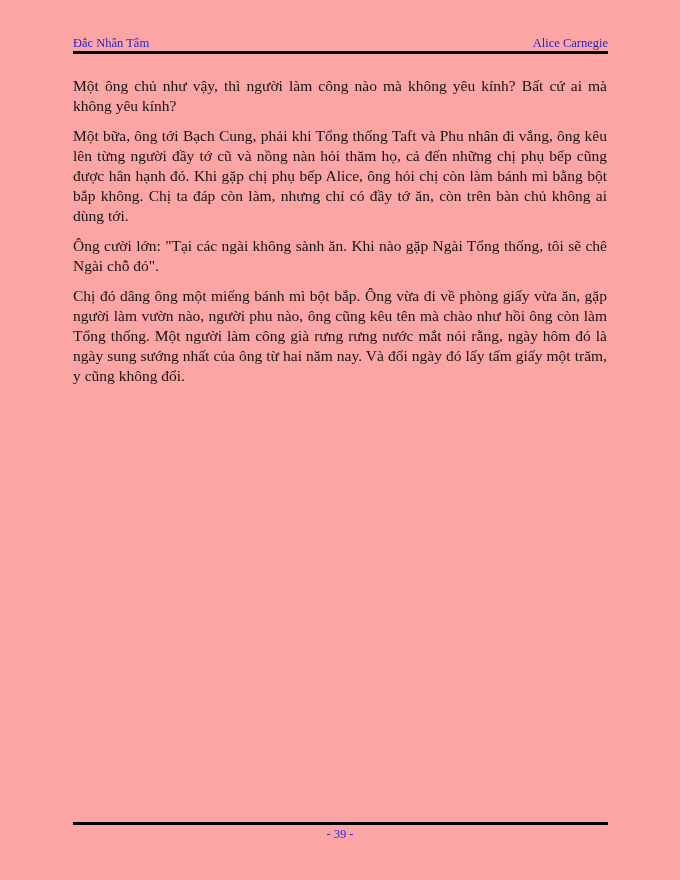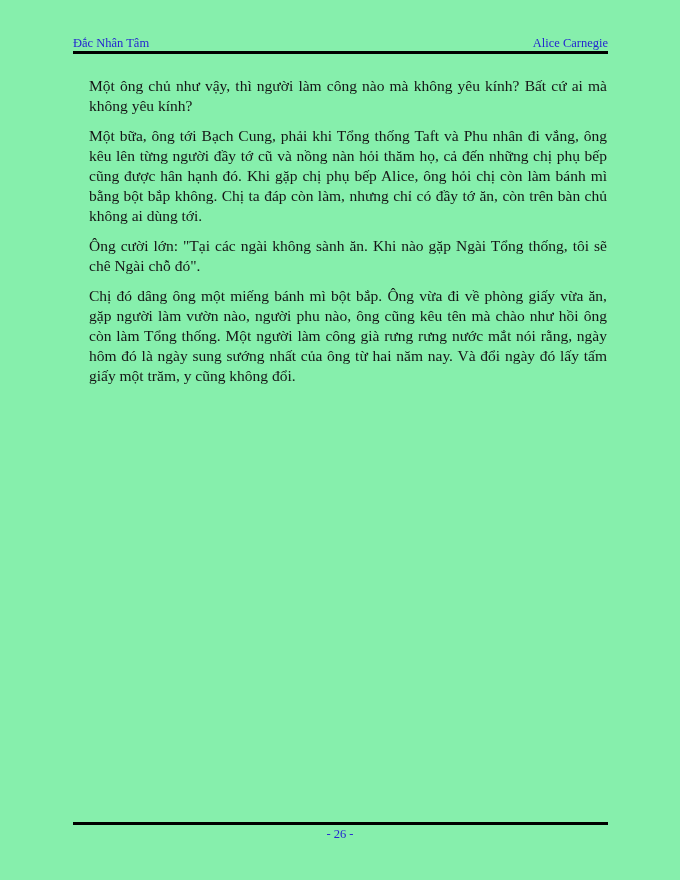--- a/index.html
+++ b/index.html
@@ -4,21 +4,21 @@
 <style>
   html, body {
     margin: 0;
     padding: 0;
     background: #ffffff;
   }
   .page {
     position: relative;
     width: 680px;
     height: 880px;
-    background: #86efac;
+    background: #fca5a5;
     overflow: hidden;
     font-family: "Liberation Serif", serif;
   }
   .header {
     position: absolute;
     left: 73px;
     right: 72px;
     top: 36px;
     display: flex;
     justify-content: space-between;
@@ -39,21 +39,21 @@
     position: absolute;
     left: 73px;
     right: 73px;
     top: 76px;
     font-size: 15.5px;
     line-height: 20px;
     text-align: justify;
     color: var(--ink, #151515);
   }
   .content p {
-    margin: 0 0 10px 16px;
+    margin: 0 0 10px 0;
   }
   .footer-rule {
     position: absolute;
     left: 73px;
     right: 72px;
     top: 822px;
     height: 3px;
     background: var(--rule, #000000);
   }
   .page-number {
@@ -81,15 +81,15 @@
 
   <div class="content">
     <p>Một ông chủ như vậy, thì người làm công nào mà không yêu kính? Bất cứ ai mà không yêu kính?</p>
     <p>Một bữa, ông tới Bạch Cung, phải khi Tổng thống Taft và Phu nhân đi vắng, ông kêu lên từng người đầy tớ cũ và nồng nàn hỏi thăm họ, cả đến những chị phụ bếp cũng được hân hạnh đó. Khi gặp chị phụ bếp Alice, ông hỏi chị còn làm bánh mì bằng bột bắp không. Chị ta đáp còn làm, nhưng chỉ có đầy tớ ăn, còn trên bàn chủ không ai dùng tới.</p>
     <p>Ông cười lớn: "Tại các ngài không sành ăn. Khi nào gặp Ngài Tổng thống, tôi sẽ chê Ngài chỗ đó".</p>
     <p>Chị đó dâng ông một miếng bánh mì bột bắp. Ông vừa đi về phòng giấy vừa ăn, gặp người làm vườn nào, người phu nào, ông cũng kêu tên mà chào như hồi ông còn làm Tổng thống. Một người làm công già rưng rưng nước mắt nói rằng, ngày hôm đó là ngày sung sướng nhất của ông từ hai năm nay. Và đổi ngày đó lấy tấm giấy một trăm, y cũng không đổi.</p>
   </div>
 
   <div class="footer-rule"></div>
 
-  <div class="page-number">- 26 -</div>
+  <div class="page-number">- 39 -</div>
 
 </div>
 
 </body></html>

